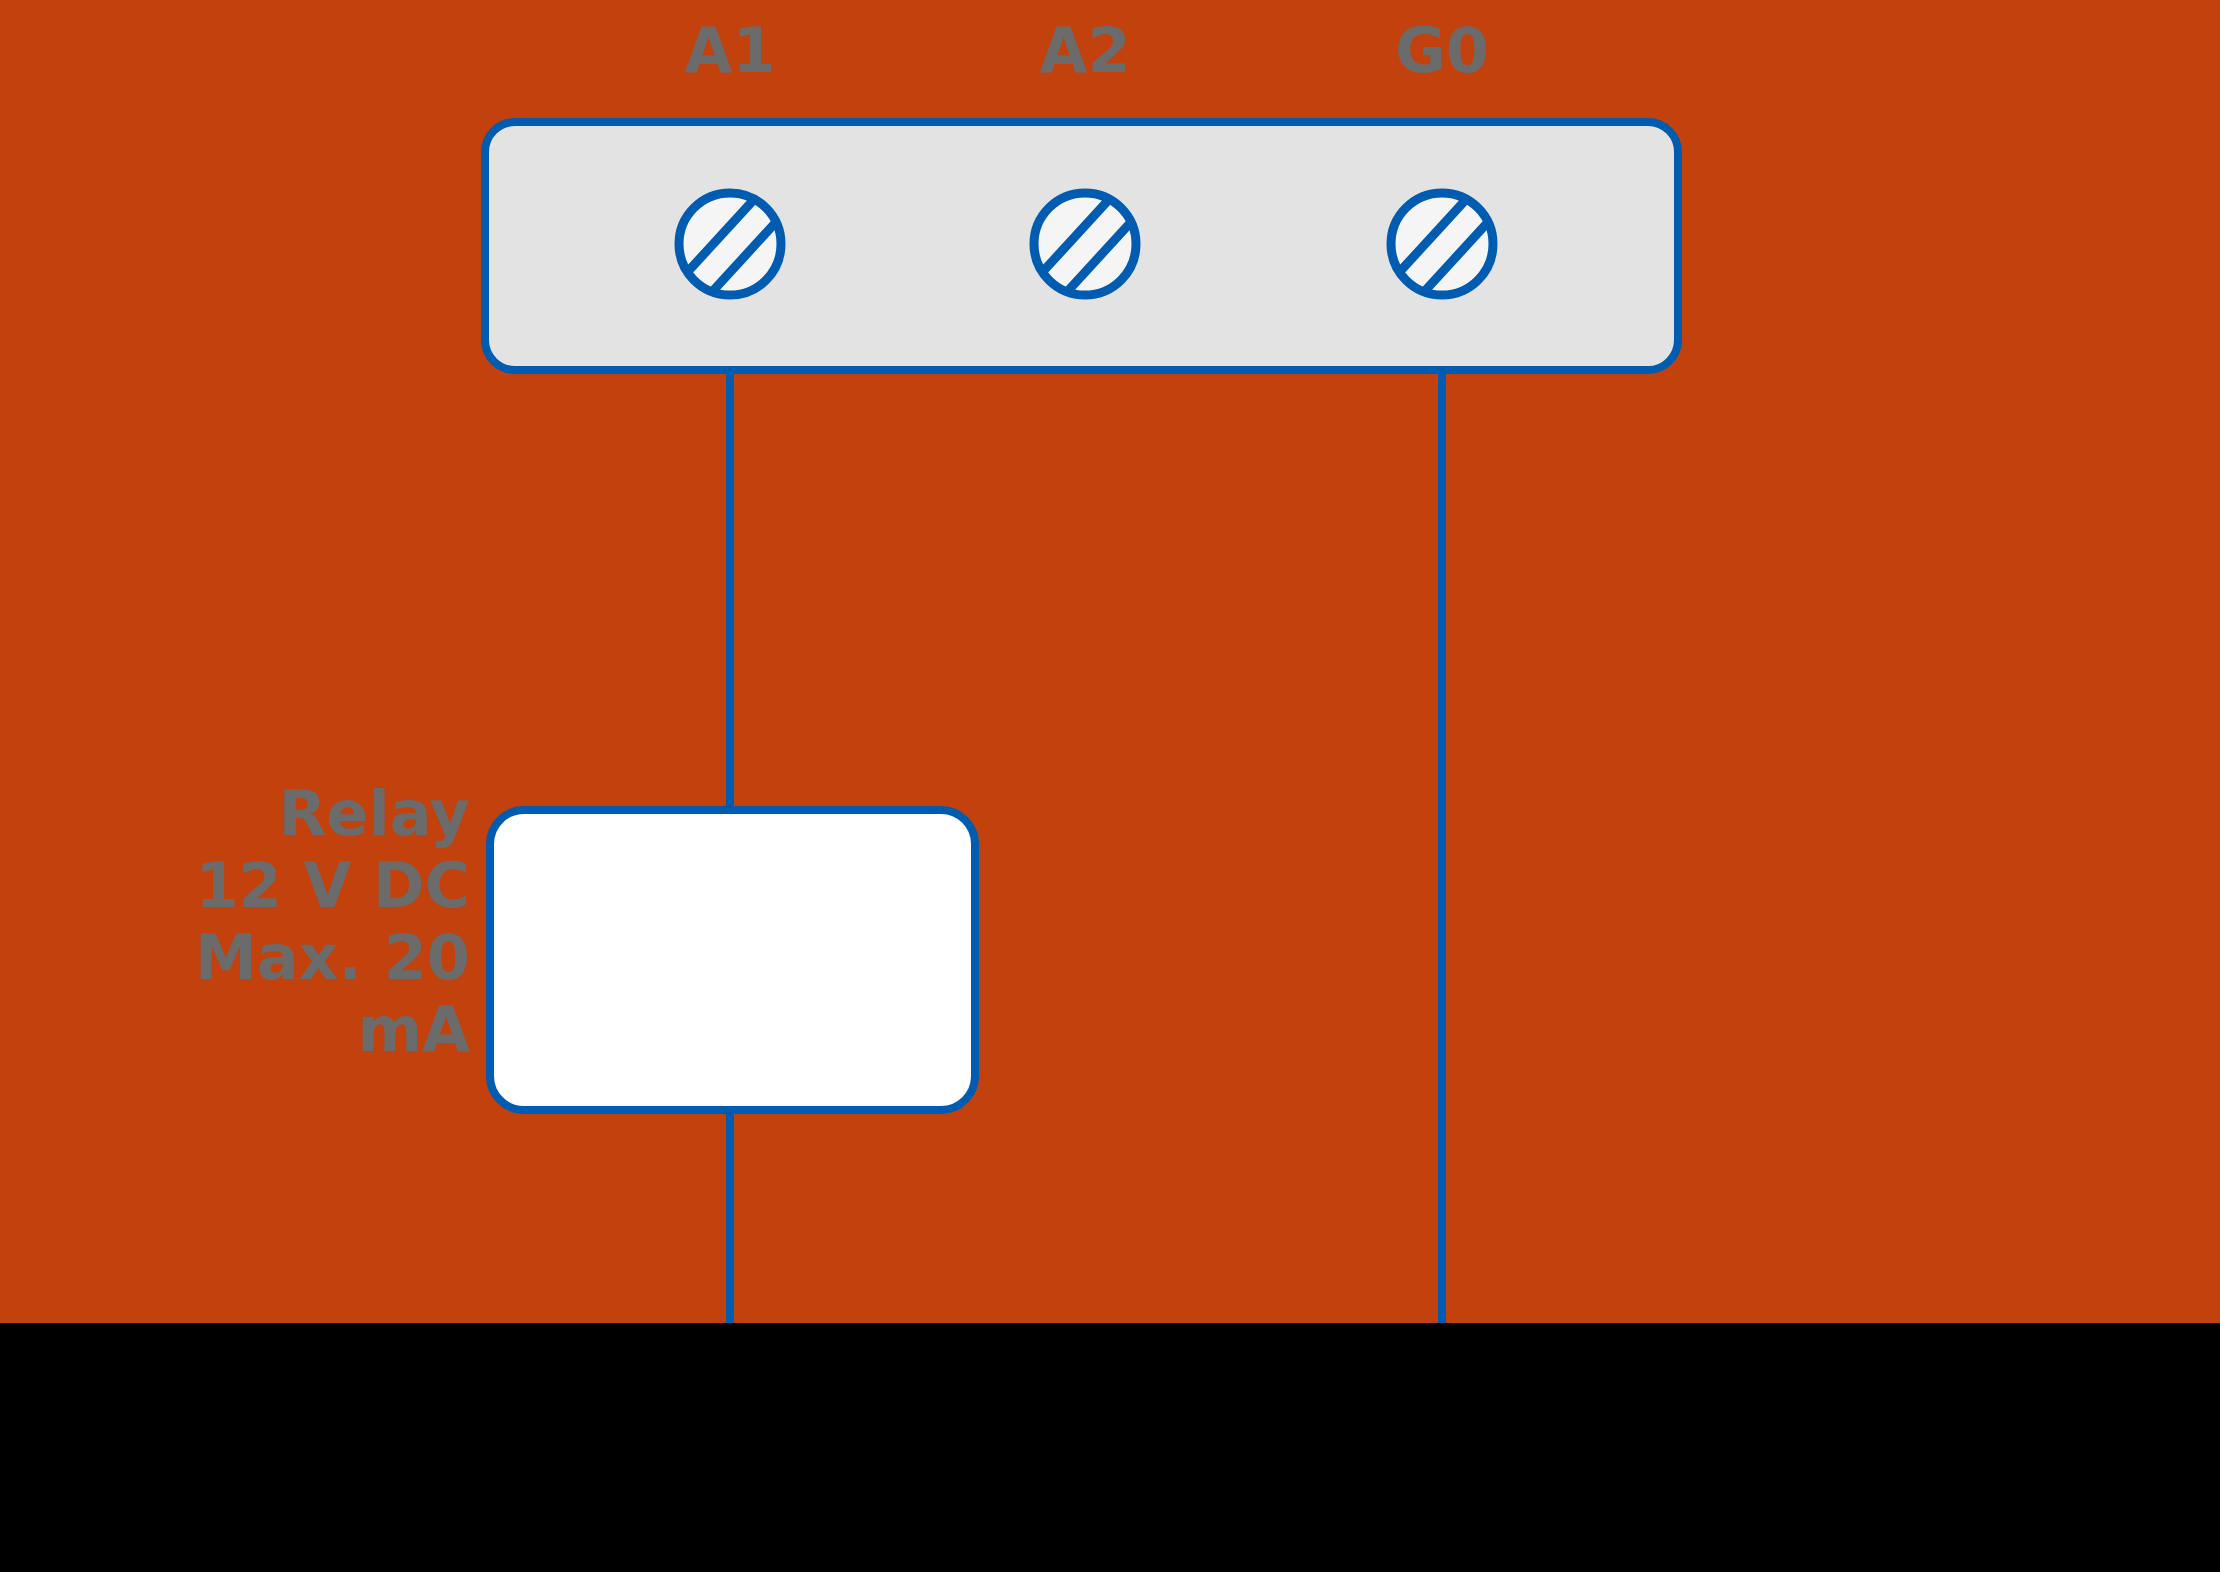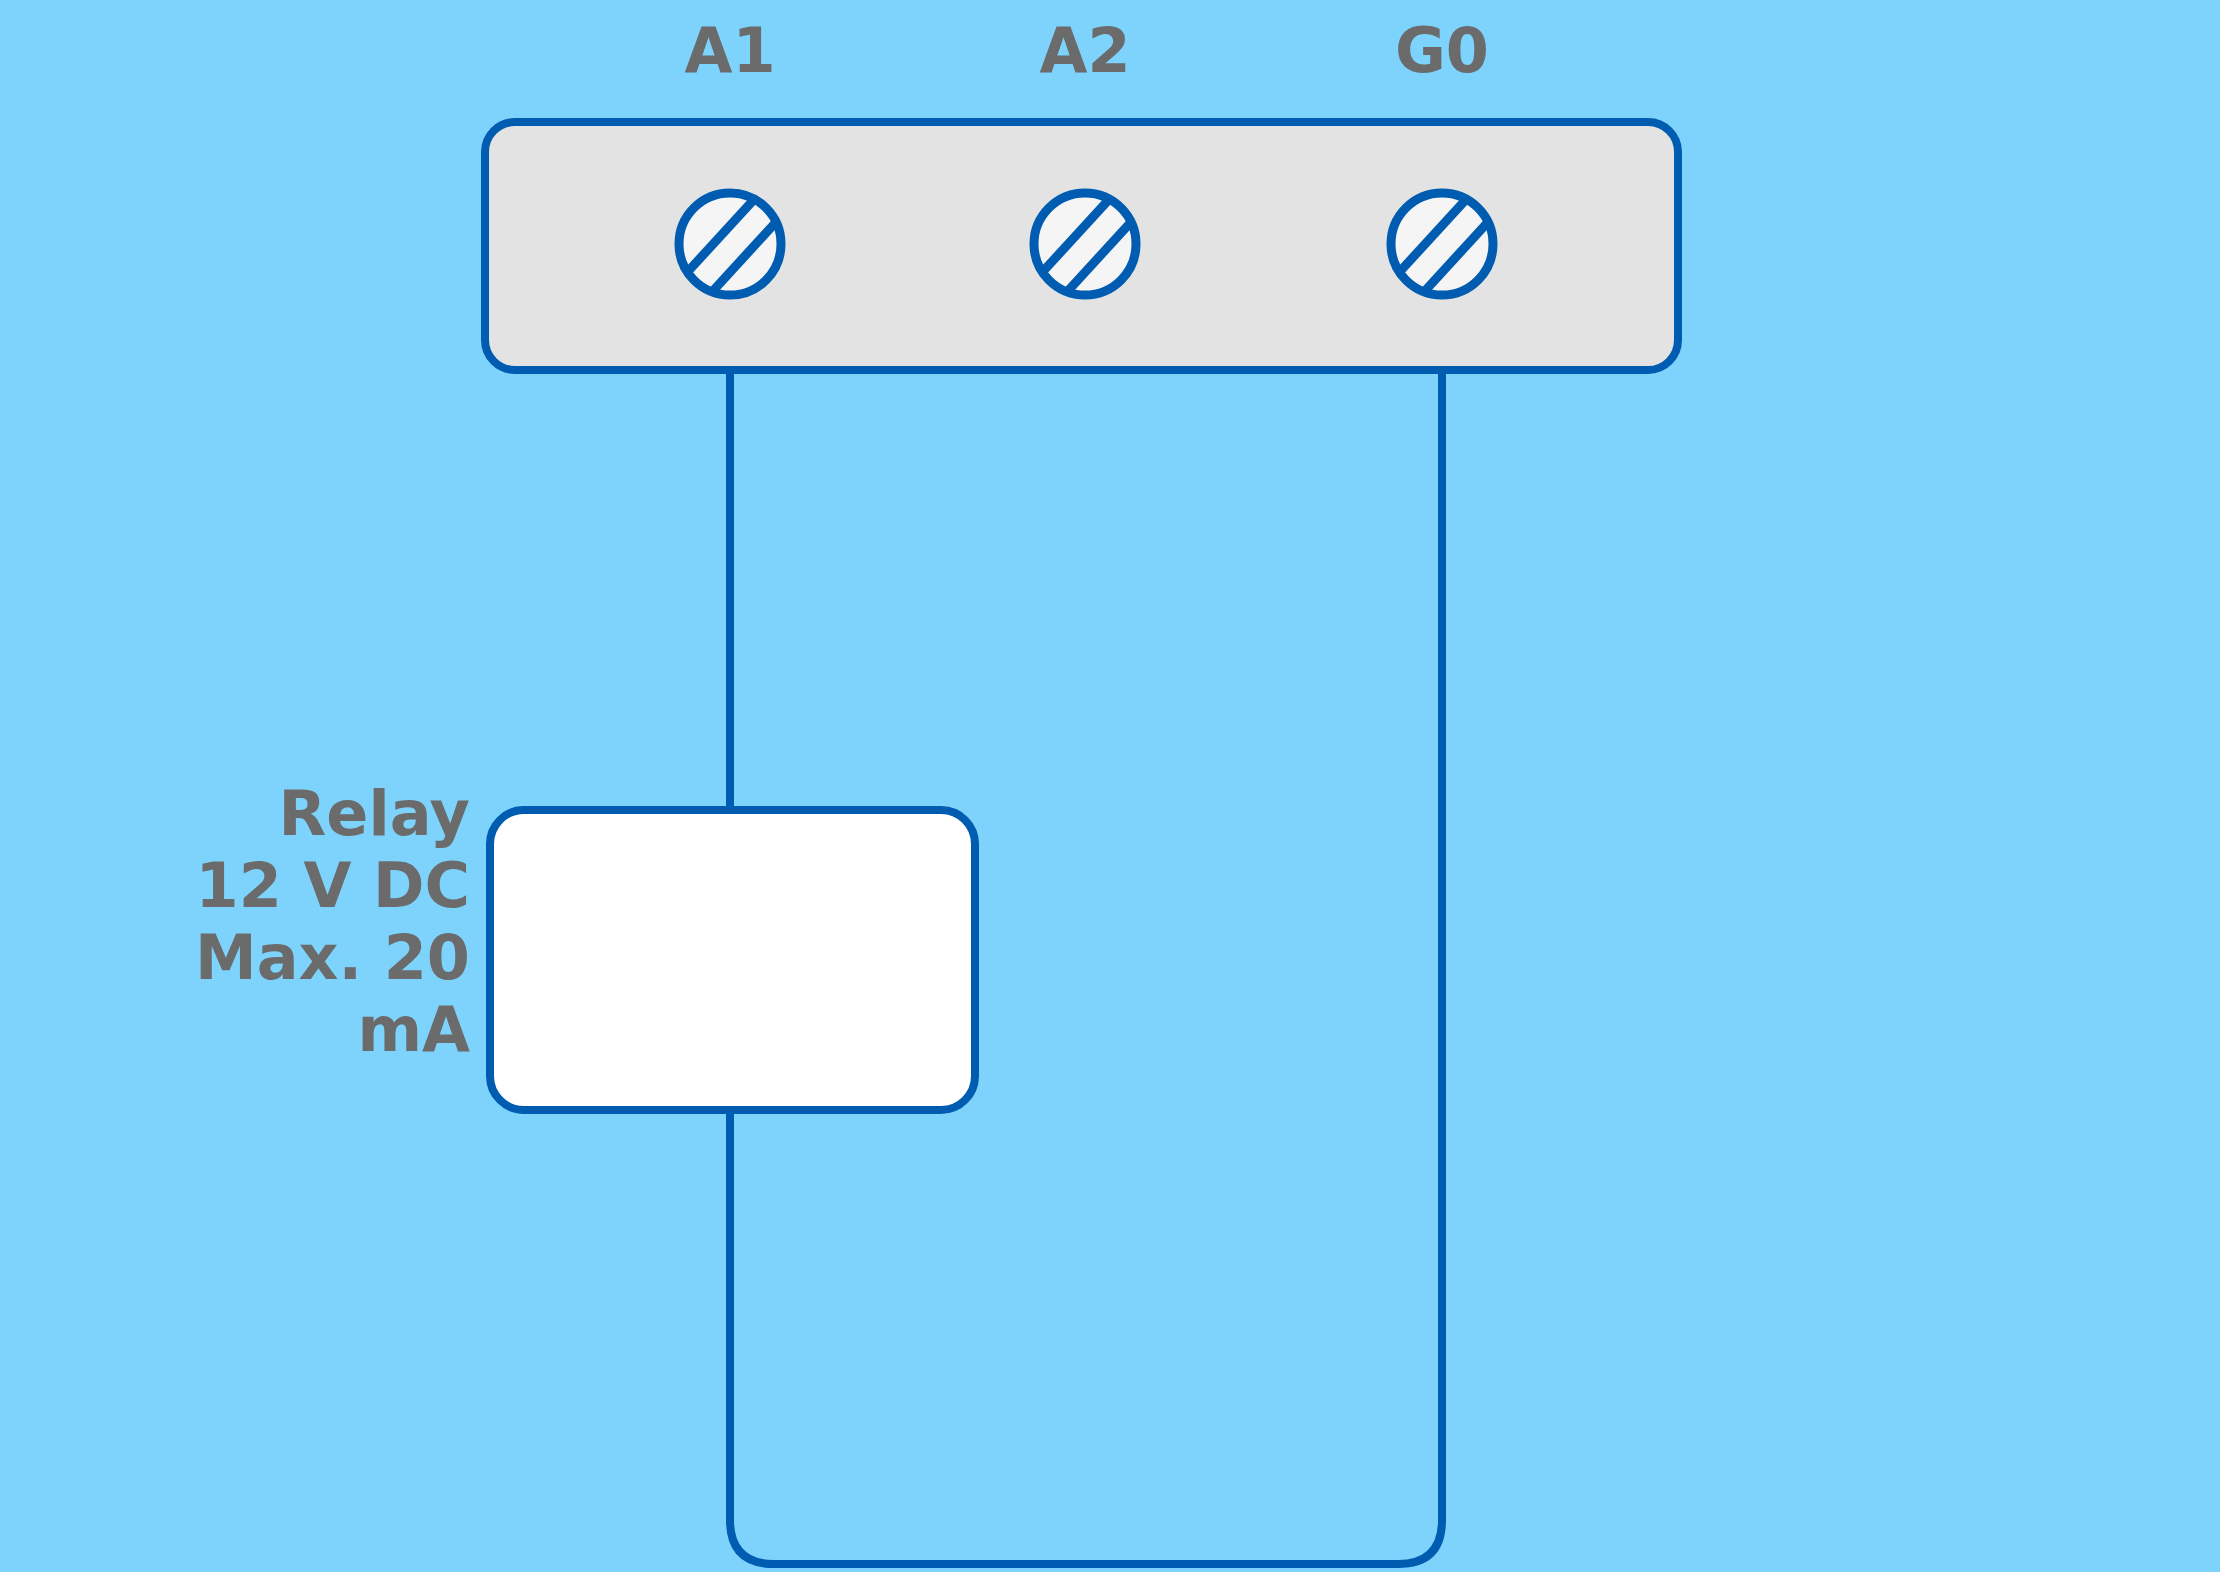--- a/index.html
+++ b/index.html
@@ -3,22 +3,22 @@
 <meta charset="utf-8">
 <style>
   html, body {
     margin: 0;
     padding: 0;
     background: #000000;
   }
   #stage {
     position: relative;
     width: 2220px;
-    height: 1572px;
-    background: #7dd3fc;
+    height: 1323px;
+    background: #c2410c;
     overflow: hidden;
     font-family: "DejaVu Sans", sans-serif;
   }
   #diagram-svg {
     position: absolute;
     top: 0;
     left: 0;
     width: 2220px;
     height: 1572px;
   }

